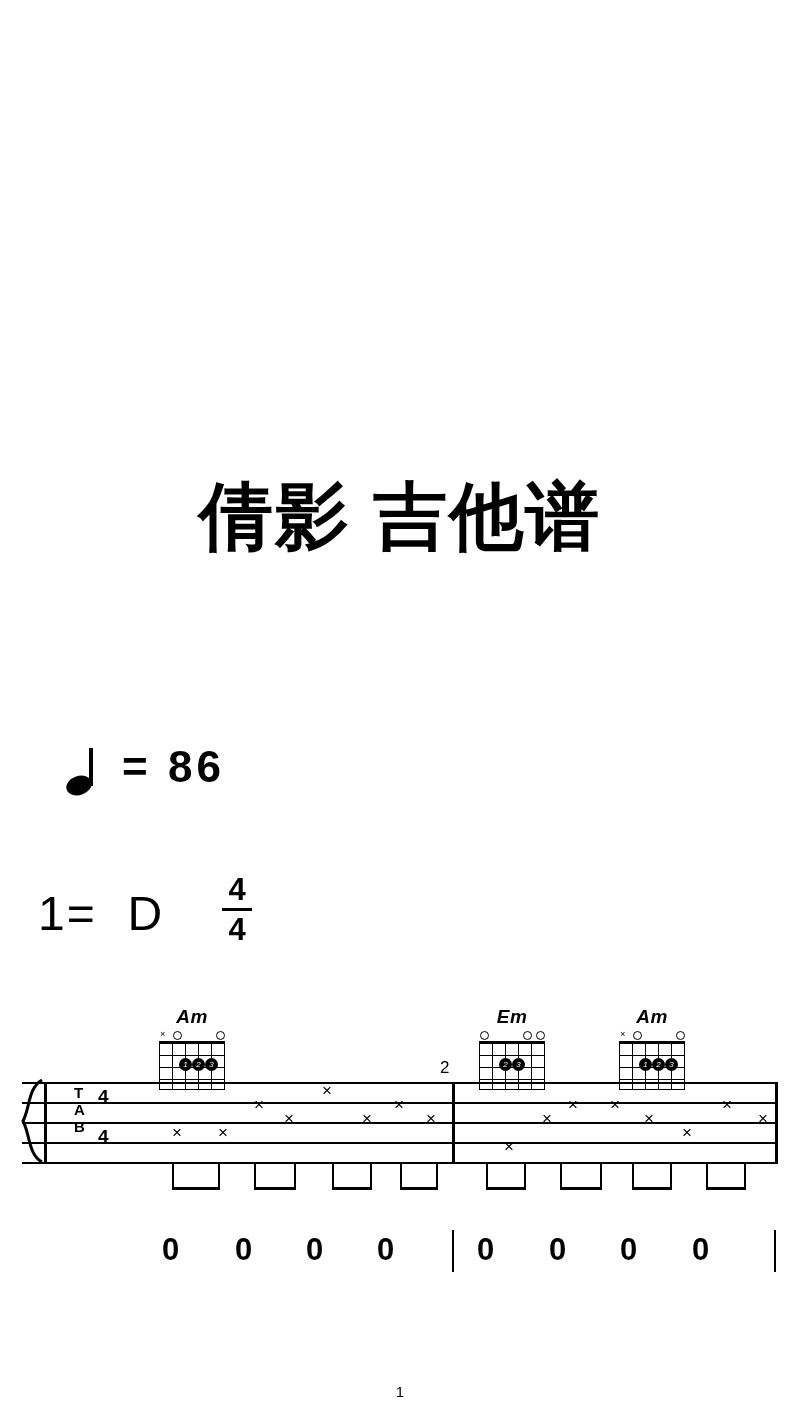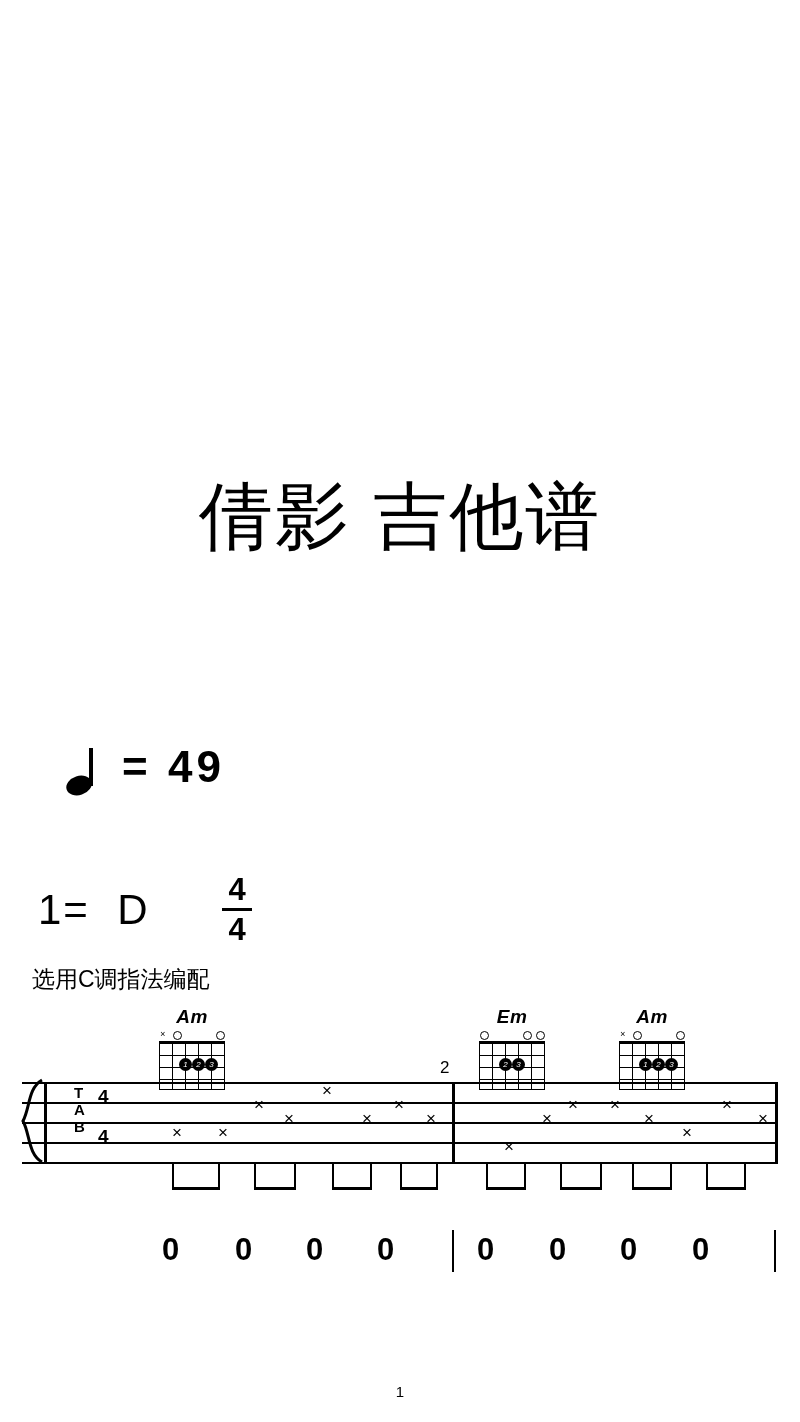--- a/index.html
+++ b/index.html
@@ -23,21 +23,21 @@
   }
 
   
   .title {
     position: absolute;
     top: 478px;
     left: 0;
     width: 800px;
     text-align: center;
     font-size: 74px;
-    font-weight: normal;
+    font-weight: bold;
     letter-spacing: 2px;
     line-height: 1.05;
     white-space: pre;
   }
   .subtitle1 {
     position: absolute;
     top: 600px;
     left: 0;
     width: 800px;
     text-align: center;
@@ -109,21 +109,21 @@
     position: absolute;
     top: 880px;
     left: 34px;
     width: 340px;
     height: 80px;
   }
   .keyline .keytxt {
     position: absolute;
     left: 4px;
     top: 6px;
-    font-size: 42px;
+    font-size: 48px;
     letter-spacing: 2px;
     white-space: pre;
   }
   .keyline .timesig {
     position: absolute;
     left: 188px;
     top: -6px;
     text-align: center;
     font-size: 31px;
     font-weight: bold;
@@ -308,33 +308,32 @@
 
 <div class="sheet">
 
   <div class="title">倩影 吉他谱</div>
 
   <div class="tempo">
     <div class="note">
       <div class="head"></div>
       <div class="stem"></div>
     </div>
-    <div class="eq">=  49</div>
+    <div class="eq">=  86</div>
   </div>
 
 
   <div class="keyline">
     <div class="keytxt">1=  D</div>
     <div class="timesig">
       <span class="num">4</span>
       <span class="bar"></span>
       <span class="num">4</span>
     </div>
   </div>
-  <div class="capo">选用C调指法编配</div>
 
   <div class="chord" style="left:155px; top:1006px;">
     <div class="cname">Am</div>
     <div class="marks">
       <span style="left:1px;">×</span>
       <span class="o" style="left:14px;"></span>
       <span class="o" style="left:57px;"></span>
     </div>
     <div class="grid">
       <div class="v" style="left:0px;"></div>

